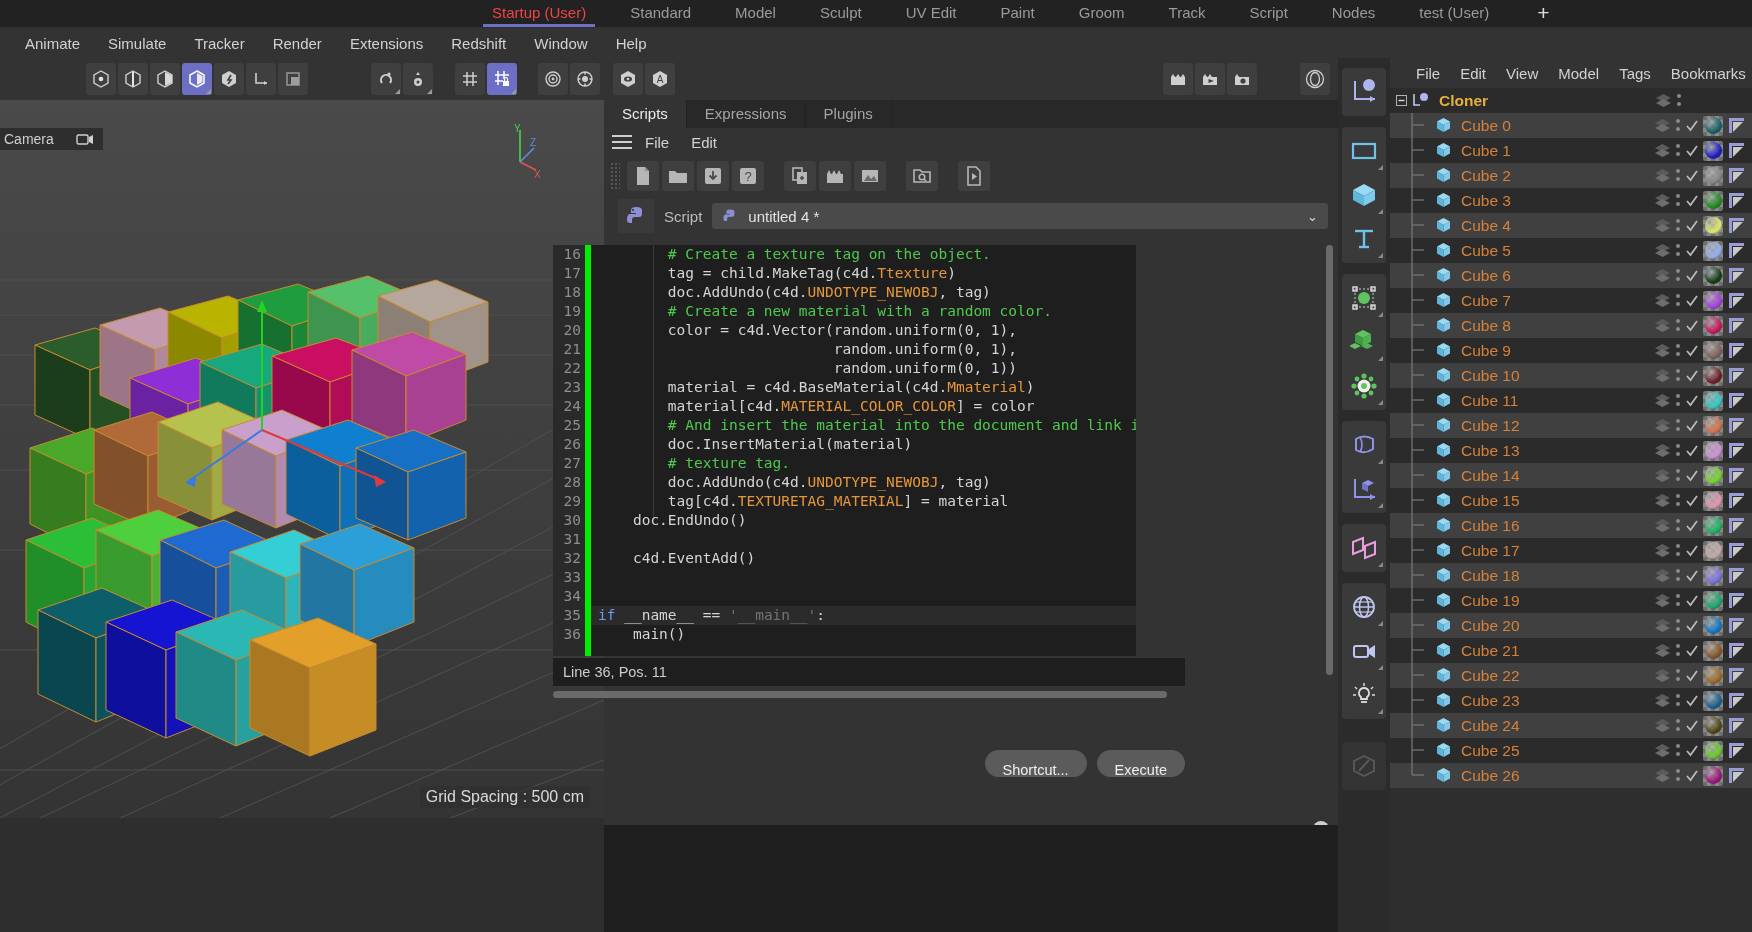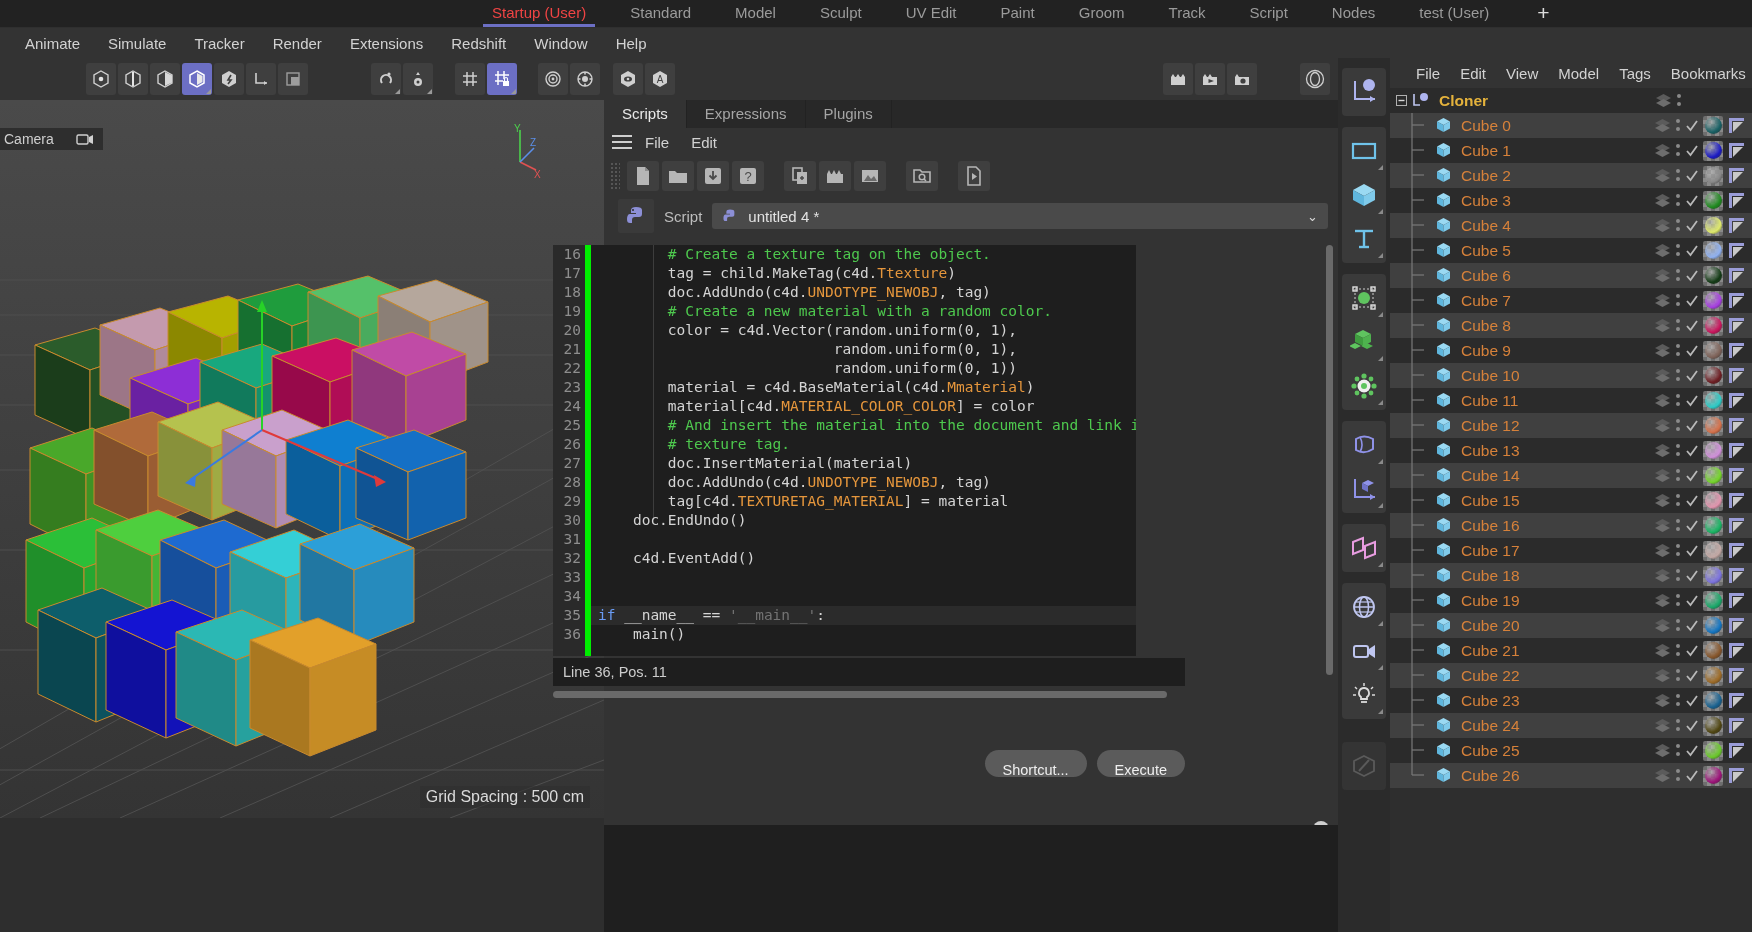--- a/index.html
+++ b/index.html
@@ -733,22 +733,22 @@
         <div class="cl"><span class="k-txt">        </span><span class="k-com"># Create a texture tag on the object.</span></div>
         <div class="cl"><span class="k-txt">        tag = child.MakeTag(c4d.</span><span class="k-const">Ttexture</span><span class="k-txt">)</span></div>
         <div class="cl"><span class="k-txt">        doc.AddUndo(c4d.</span><span class="k-const">UNDOTYPE_NEWOBJ</span><span class="k-txt">, tag)</span></div>
         <div class="cl"><span class="k-txt">        </span><span class="k-com"># Create a new material with a random color.</span></div>
         <div class="cl"><span class="k-txt">        color = c4d.Vector(random.uniform(0, 1),</span></div>
         <div class="cl"><span class="k-txt">                           random.uniform(0, 1),</span></div>
         <div class="cl"><span class="k-txt">                           random.uniform(0, 1))</span></div>
         <div class="cl"><span class="k-txt">        material = c4d.BaseMaterial(c4d.</span><span class="k-const">Mmaterial</span><span class="k-txt">)</span></div>
         <div class="cl"><span class="k-txt">        material[c4d.</span><span class="k-const">MATERIAL_COLOR_COLOR</span><span class="k-txt">] = color</span></div>
         <div class="cl"><span class="k-txt">        </span><span class="k-com"># And insert the material into the document and link i</span></div>
+        <div class="cl"><span class="k-txt">        doc.InsertMaterial(material)</span></div>
         <div class="cl"><span class="k-txt">        </span><span class="k-com"># texture tag.</span></div>
-        <div class="cl"><span class="k-txt">        doc.InsertMaterial(material)</span></div>
         <div class="cl"><span class="k-txt">        doc.AddUndo(c4d.</span><span class="k-const">UNDOTYPE_NEWOBJ</span><span class="k-txt">, tag)</span></div>
         <div class="cl"><span class="k-txt">        tag[c4d.</span><span class="k-const">TEXTURETAG_MATERIAL</span><span class="k-txt">] = material</span></div>
         <div class="cl"><span class="k-txt">    doc.EndUndo()</span></div>
         <div class="cl"><span class="k-txt"></span></div>
         <div class="cl"><span class="k-txt">    c4d.EventAdd()</span></div>
         <div class="cl"><span class="k-txt"></span></div>
         <div class="cl"><span class="k-txt"></span></div>
         <div class="cl"><span class="k-kw">if </span><span class="k-txt">__name__</span><span class="k-txt"> == </span><span class="k-str">'__main__'</span><span class="k-txt">:</span></div>
         <div class="cl"><span class="k-txt">    main()</span></div>
       </div>

